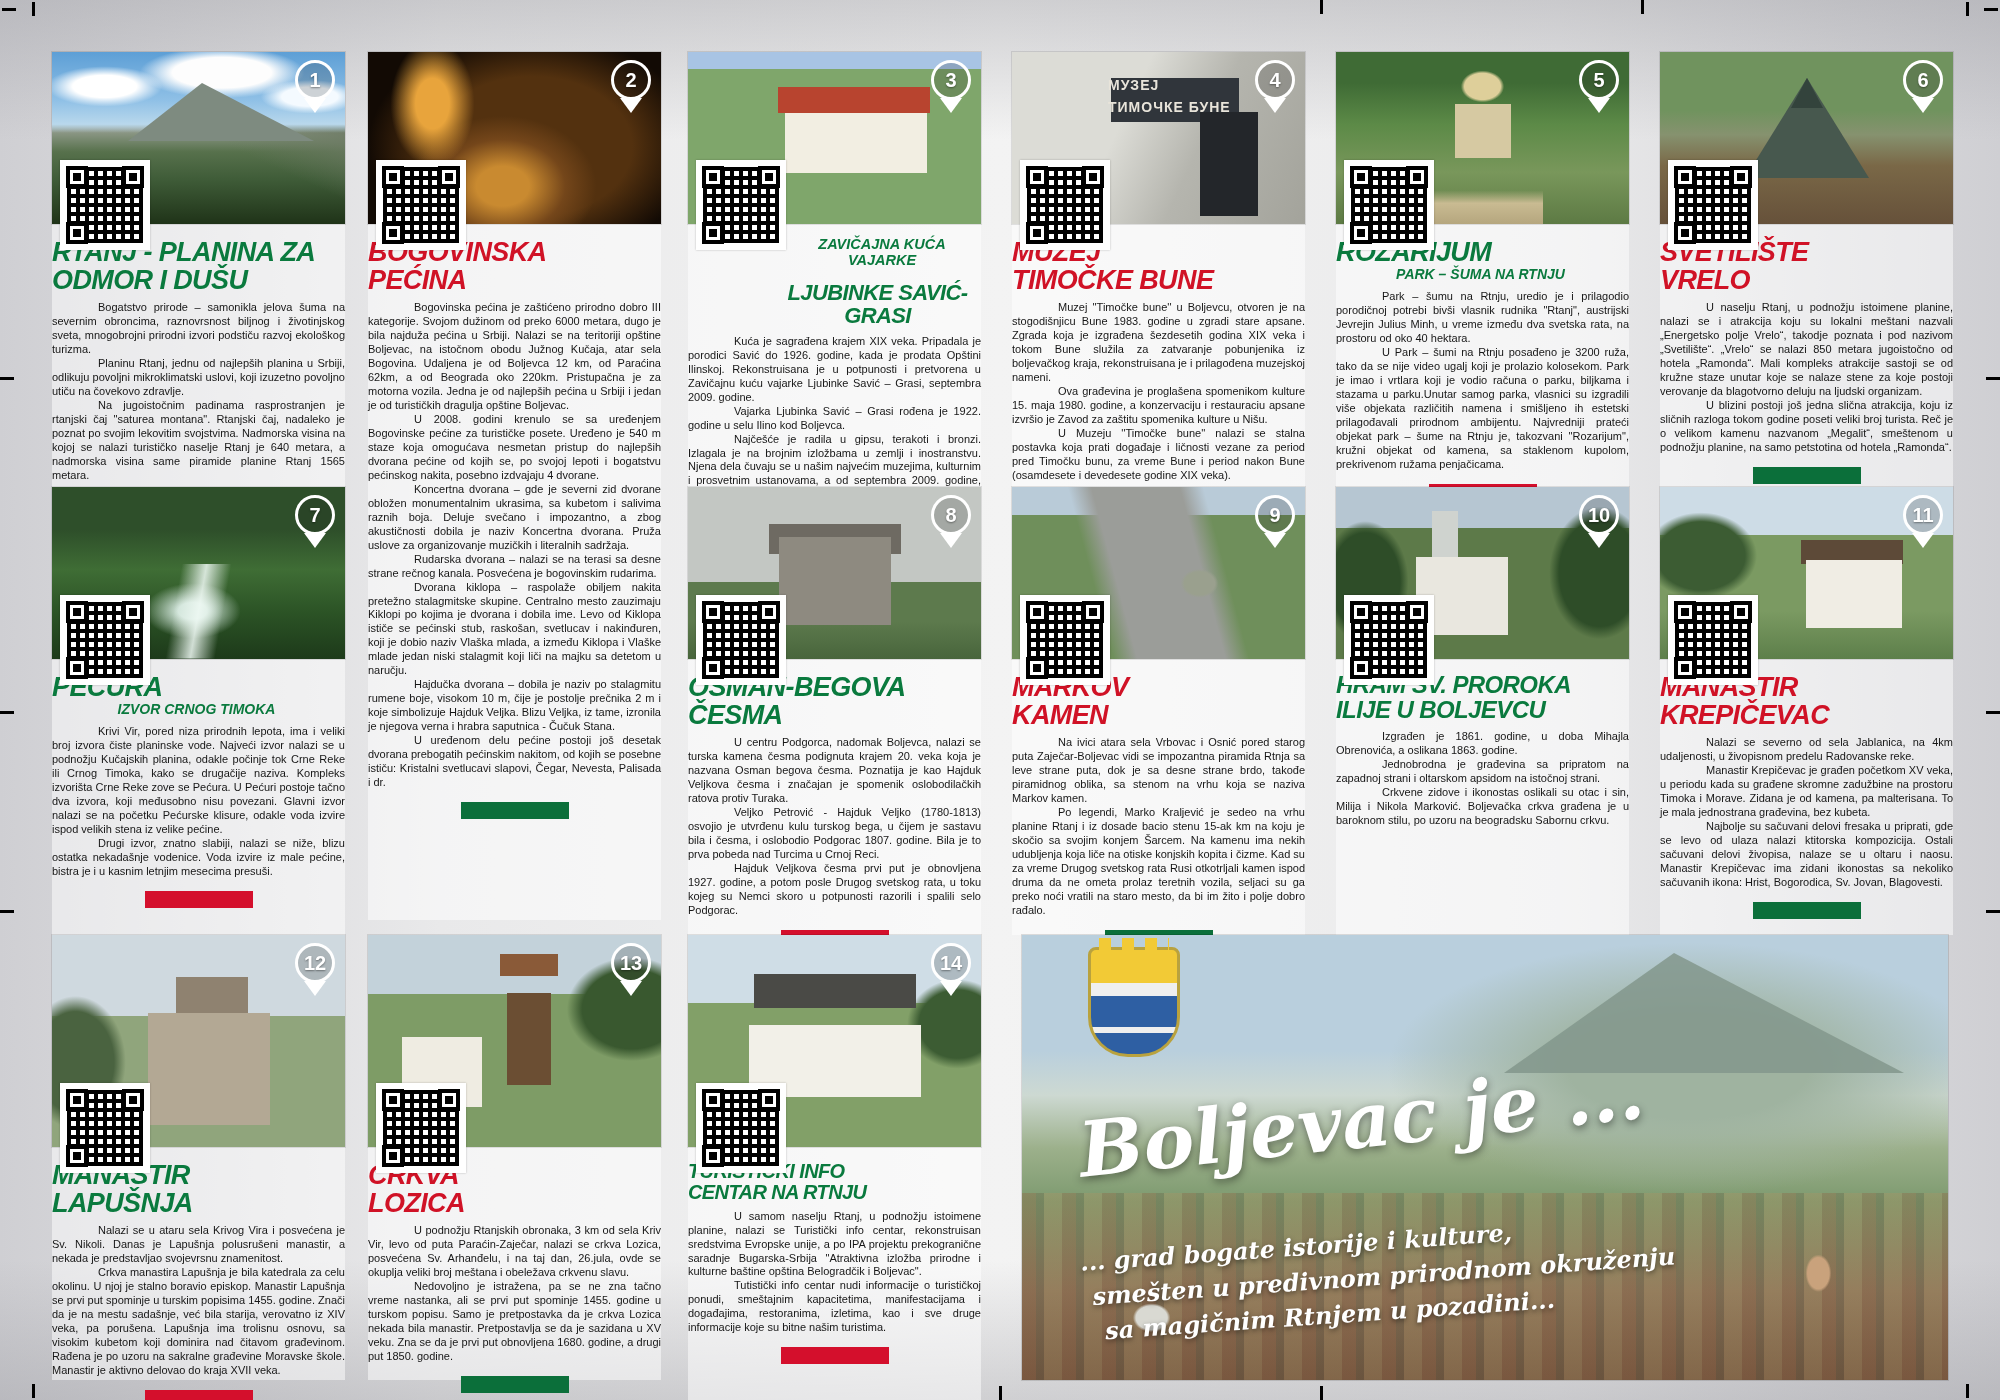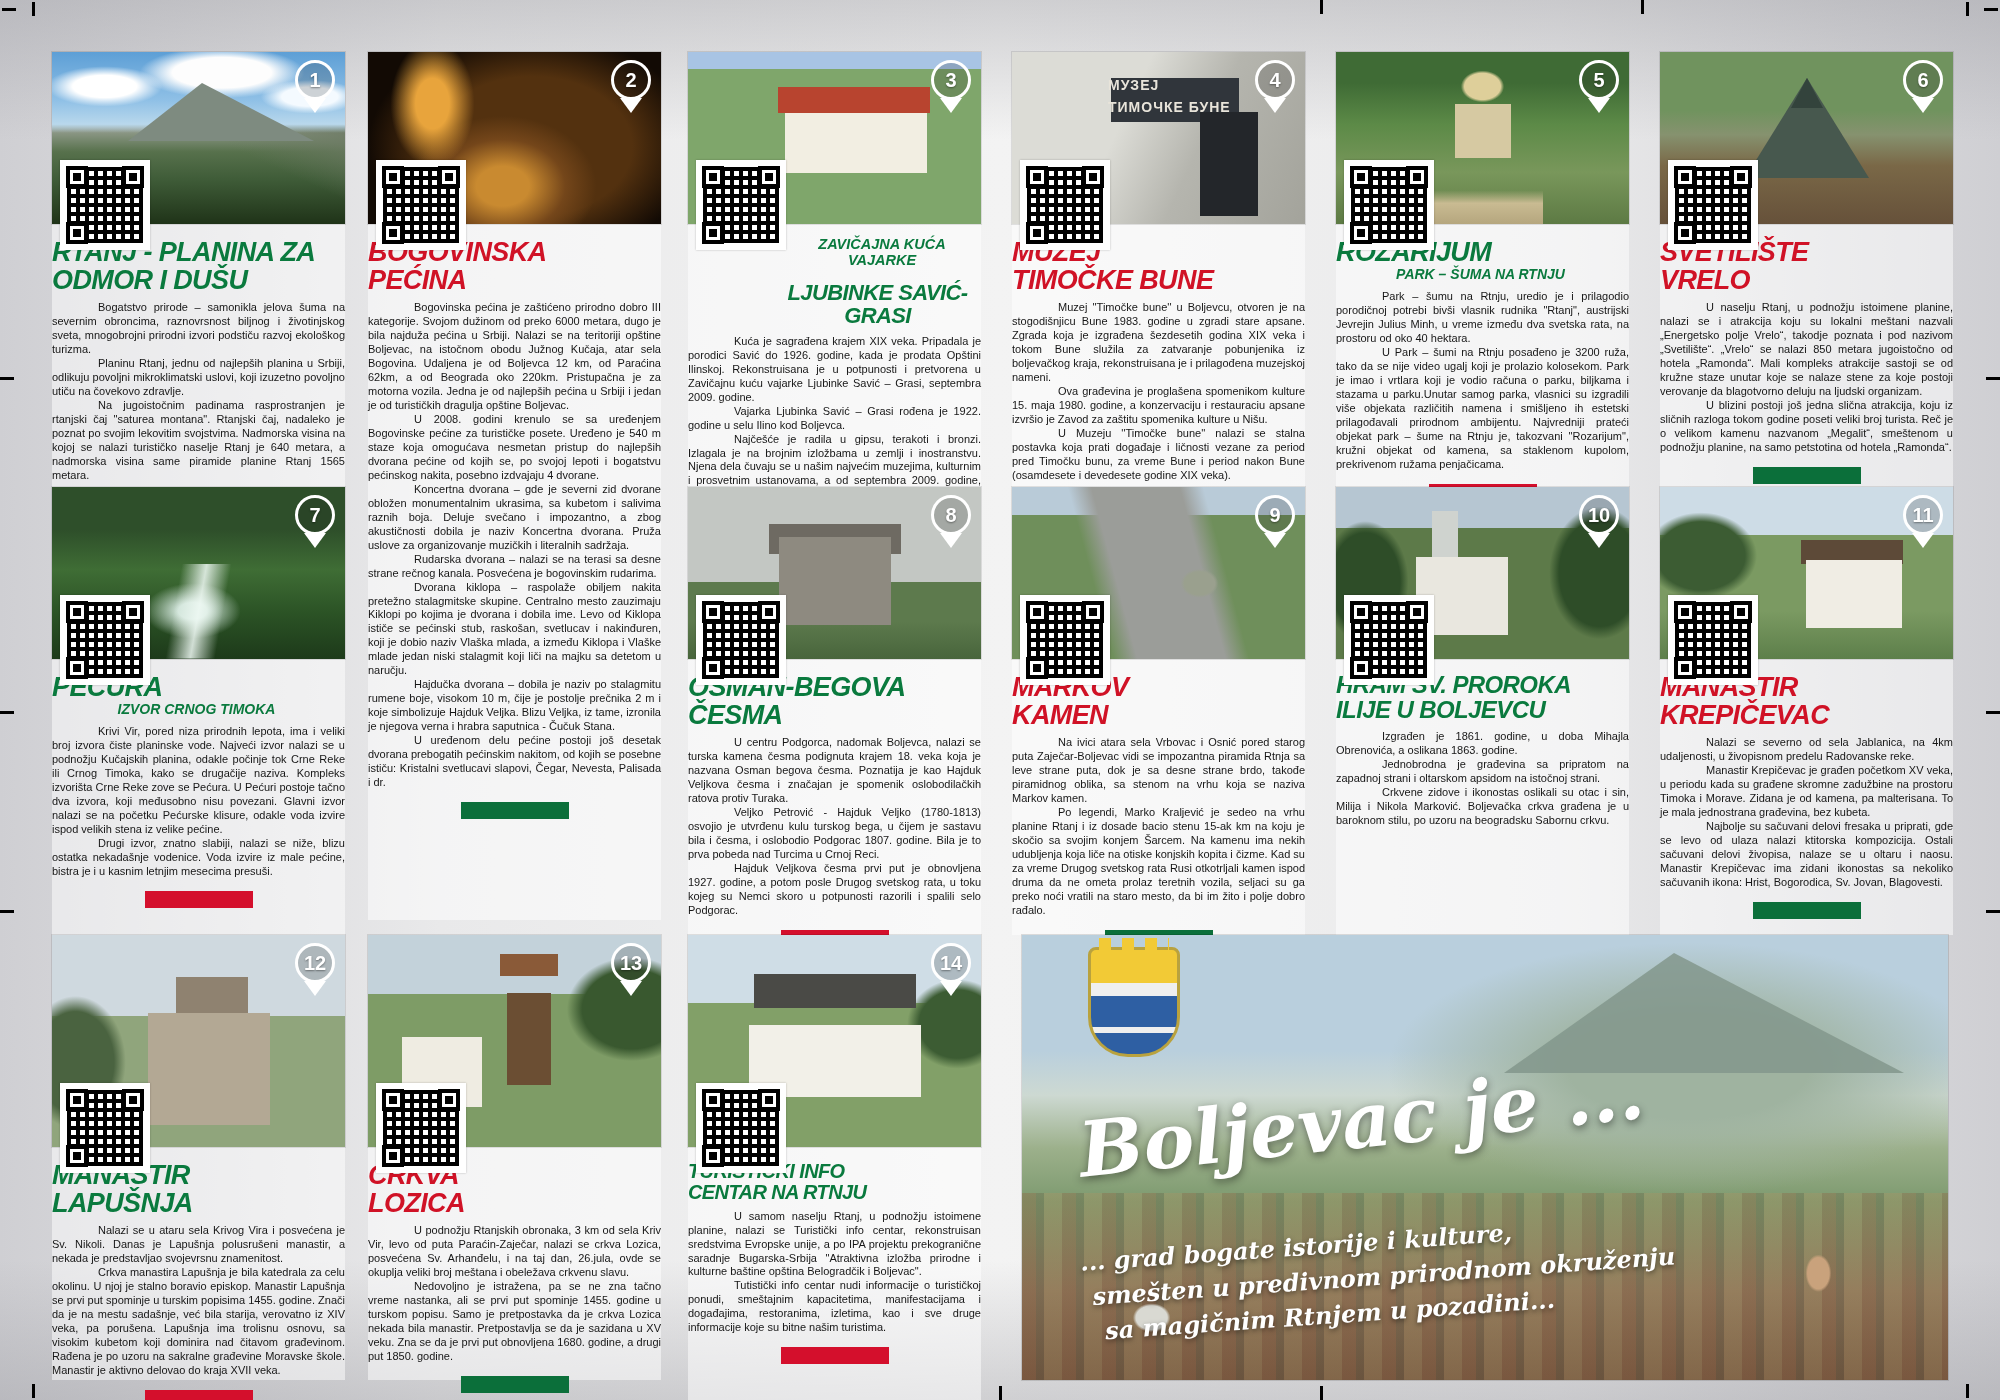--- a/index.html
+++ b/index.html
@@ -317,21 +317,21 @@
         <span class="pinc">8</span>
       </div>
     <div class="qr">
         <i class="qa"></i>
         <i class="qb"></i>
         <i class="qc"></i>
       </div>
   </div>
   <h2 class="title tgreen">OSMAN-BEGOVA<br>ČESMA</h2>
   <div class="body">
-      <p>U centru Podgorca, nadomak Boljevca, nalazi se turska kamena česma podignuta krajem 18. veka koja je nazvana Osman begova česma. Poznatija je kao Hajduk Veljkova česma i značajan je spomenik oslobodilačkih ratova protiv Turaka.</p>
+      <p>U centru Podgorca, nadomak Boljevca, nalazi se turska kamena česma podignuta krajem 20. veka koja je nazvana Osman begova česma. Poznatija je kao Hajduk Veljkova česma i značajan je spomenik oslobodilačkih ratova protiv Turaka.</p>
       <p>Veljko Petrović - Hajduk Veljko (1780-1813) osvojio je utvrđenu kulu turskog bega, u čijem je sastavu bila i česma, i oslobodio Podgorac 1807. godine. Bila je to prva pobeda nad Turcima u Crnoj Reci.</p>
       <p>Hajduk Veljkova česma prvi put je obnovljena 1927. godine, a potom posle Drugog svetskog rata, u toku kojeg su Nemci skoro u potpunosti razorili i spalili selo Podgorac.</p>
     </div>
   <div class="bar red"></div>
 </section>
 
 <section class="panel" style="left:1012px;top:487px;height:448px">
   <div class="photo ph9">
     <div class="pin">
         <span class="pinc">9</span>

